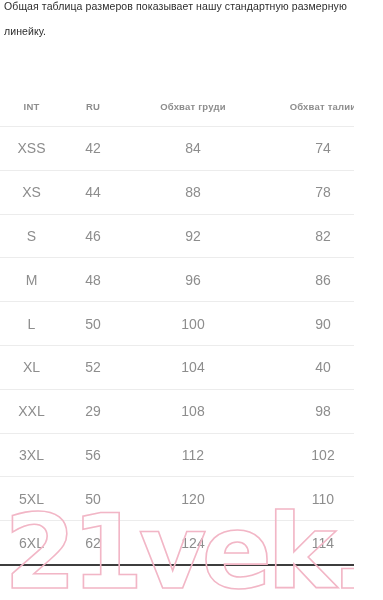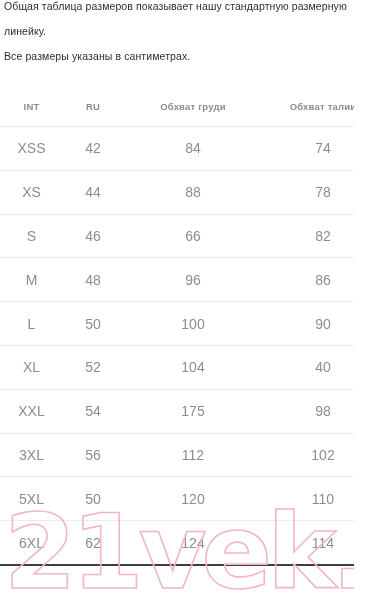--- a/index.html
+++ b/index.html
@@ -102,21 +102,20 @@
   }
 </style>
 </head>
 <body>
 
 <div class="page">
 
   <div class="intro">
     <p>Общая таблица размеров показывает нашу стандартную размерную</p>
     <p>линейку.</p>
-    <p>Все размеры указаны в сантиметрах.</p>
   </div>
 
   <table class="size-table">
     <colgroup>
       <col class="c-int">
         <col class="c-ru">
         <col class="c-chest">
         <col class="c-waist">
     </colgroup>
     <thead>
@@ -136,21 +135,21 @@
         </tr>
         <tr>
           <td>XS</td>
           <td>44</td>
           <td>88</td>
           <td>78</td>
         </tr>
         <tr>
           <td>S</td>
           <td>46</td>
-          <td>66</td>
+          <td>92</td>
           <td>82</td>
         </tr>
         <tr>
           <td>M</td>
           <td>48</td>
           <td>96</td>
           <td>86</td>
         </tr>
         <tr>
           <td>L</td>
@@ -159,22 +158,22 @@
           <td>90</td>
         </tr>
         <tr>
           <td>XL</td>
           <td>52</td>
           <td>104</td>
           <td>40</td>
         </tr>
         <tr>
           <td>XXL</td>
-          <td>54</td>
-          <td>175</td>
+          <td>29</td>
+          <td>108</td>
           <td>98</td>
         </tr>
         <tr>
           <td>3XL</td>
           <td>56</td>
           <td>112</td>
           <td>102</td>
         </tr>
         <tr>
           <td>5XL</td>

